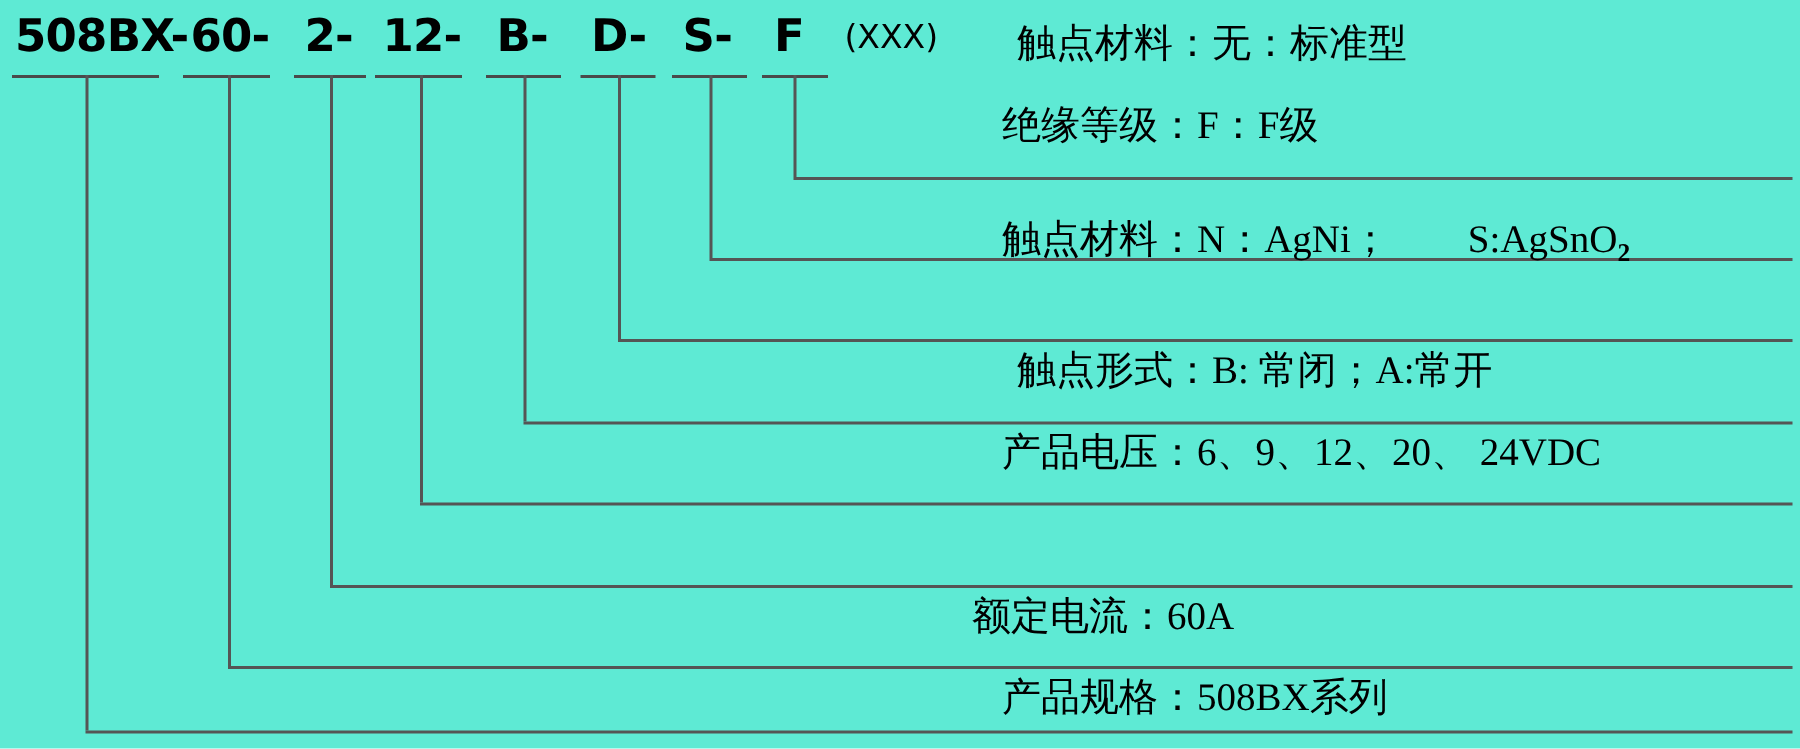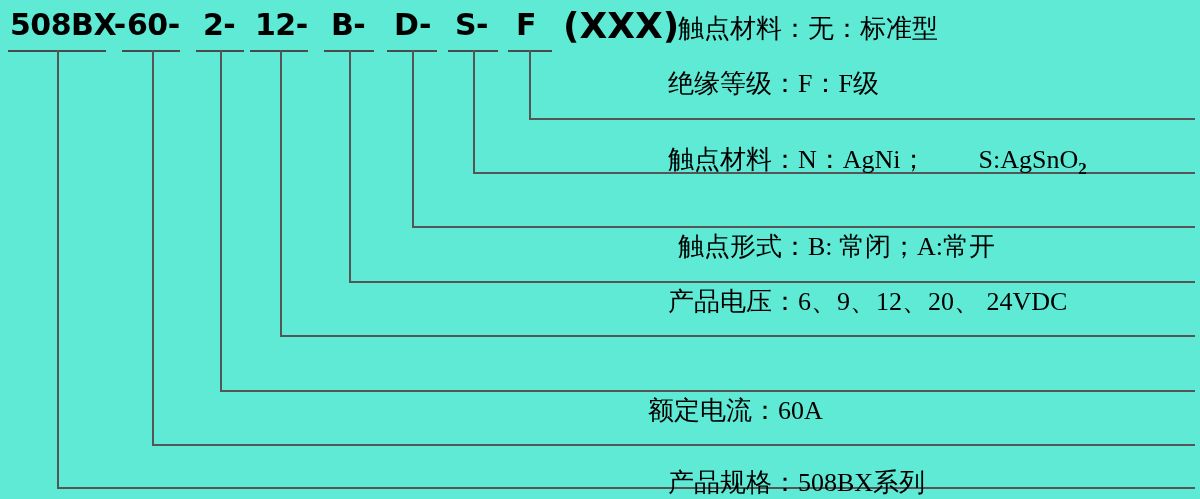--- a/index.html
+++ b/index.html
@@ -24,22 +24,22 @@
     font-weight: 600;
     color: #000000;
     letter-spacing: -0.5px;
     white-space: nowrap;
     line-height: 34px;
     top: 8px;
   }
   .code-suffix {
     position: absolute;
     font-family: "DejaVu Sans", "Liberation Sans", sans-serif;
-    font-size: 36px;
-    font-weight: 700;
+    font-size: 22px;
+    font-weight: 400;
     color: #000000;
     white-space: nowrap;
     line-height: 34px;
     top: 9px;
   }
 
   
   .seg-underline {
     position: absolute;
     height: 0;
@@ -126,15 +126,15 @@
   <div class="leader-h" style="left:57px;  top:487px; width:1138px;"></div>
 
   <div class="desc" style="left:678px; top:14px;">触点材料：无：标准型</div>
   <div class="desc" style="left:668px; top:69px;">绝缘等级：F：F级</div>
 
   <div class="desc" style="left:668px; top:123px;margin-top:22px;"><span>触点材料：N：AgNi；　　S:AgSnO</span><span class="sub">2</span></div>
 
   <div class="desc" style="left:668px; top:232px;margin-left:10px;">触点形式：B: 常闭；A:常开</div>
   <div class="desc" style="left:668px; top:287px;">产品电压：6、9、12、20、 24VDC</div>
   <div class="desc" style="left:648px; top:396px;">额定电流：60A</div>
-  <div class="desc" style="left:668px; top:450px;margin-top:18px;">产品规格：508BX系列</div>
+  <div class="desc" style="left:668px; top:450px;">产品规格：508BX系列</div>
 
 </div>
 
 </body></html>

